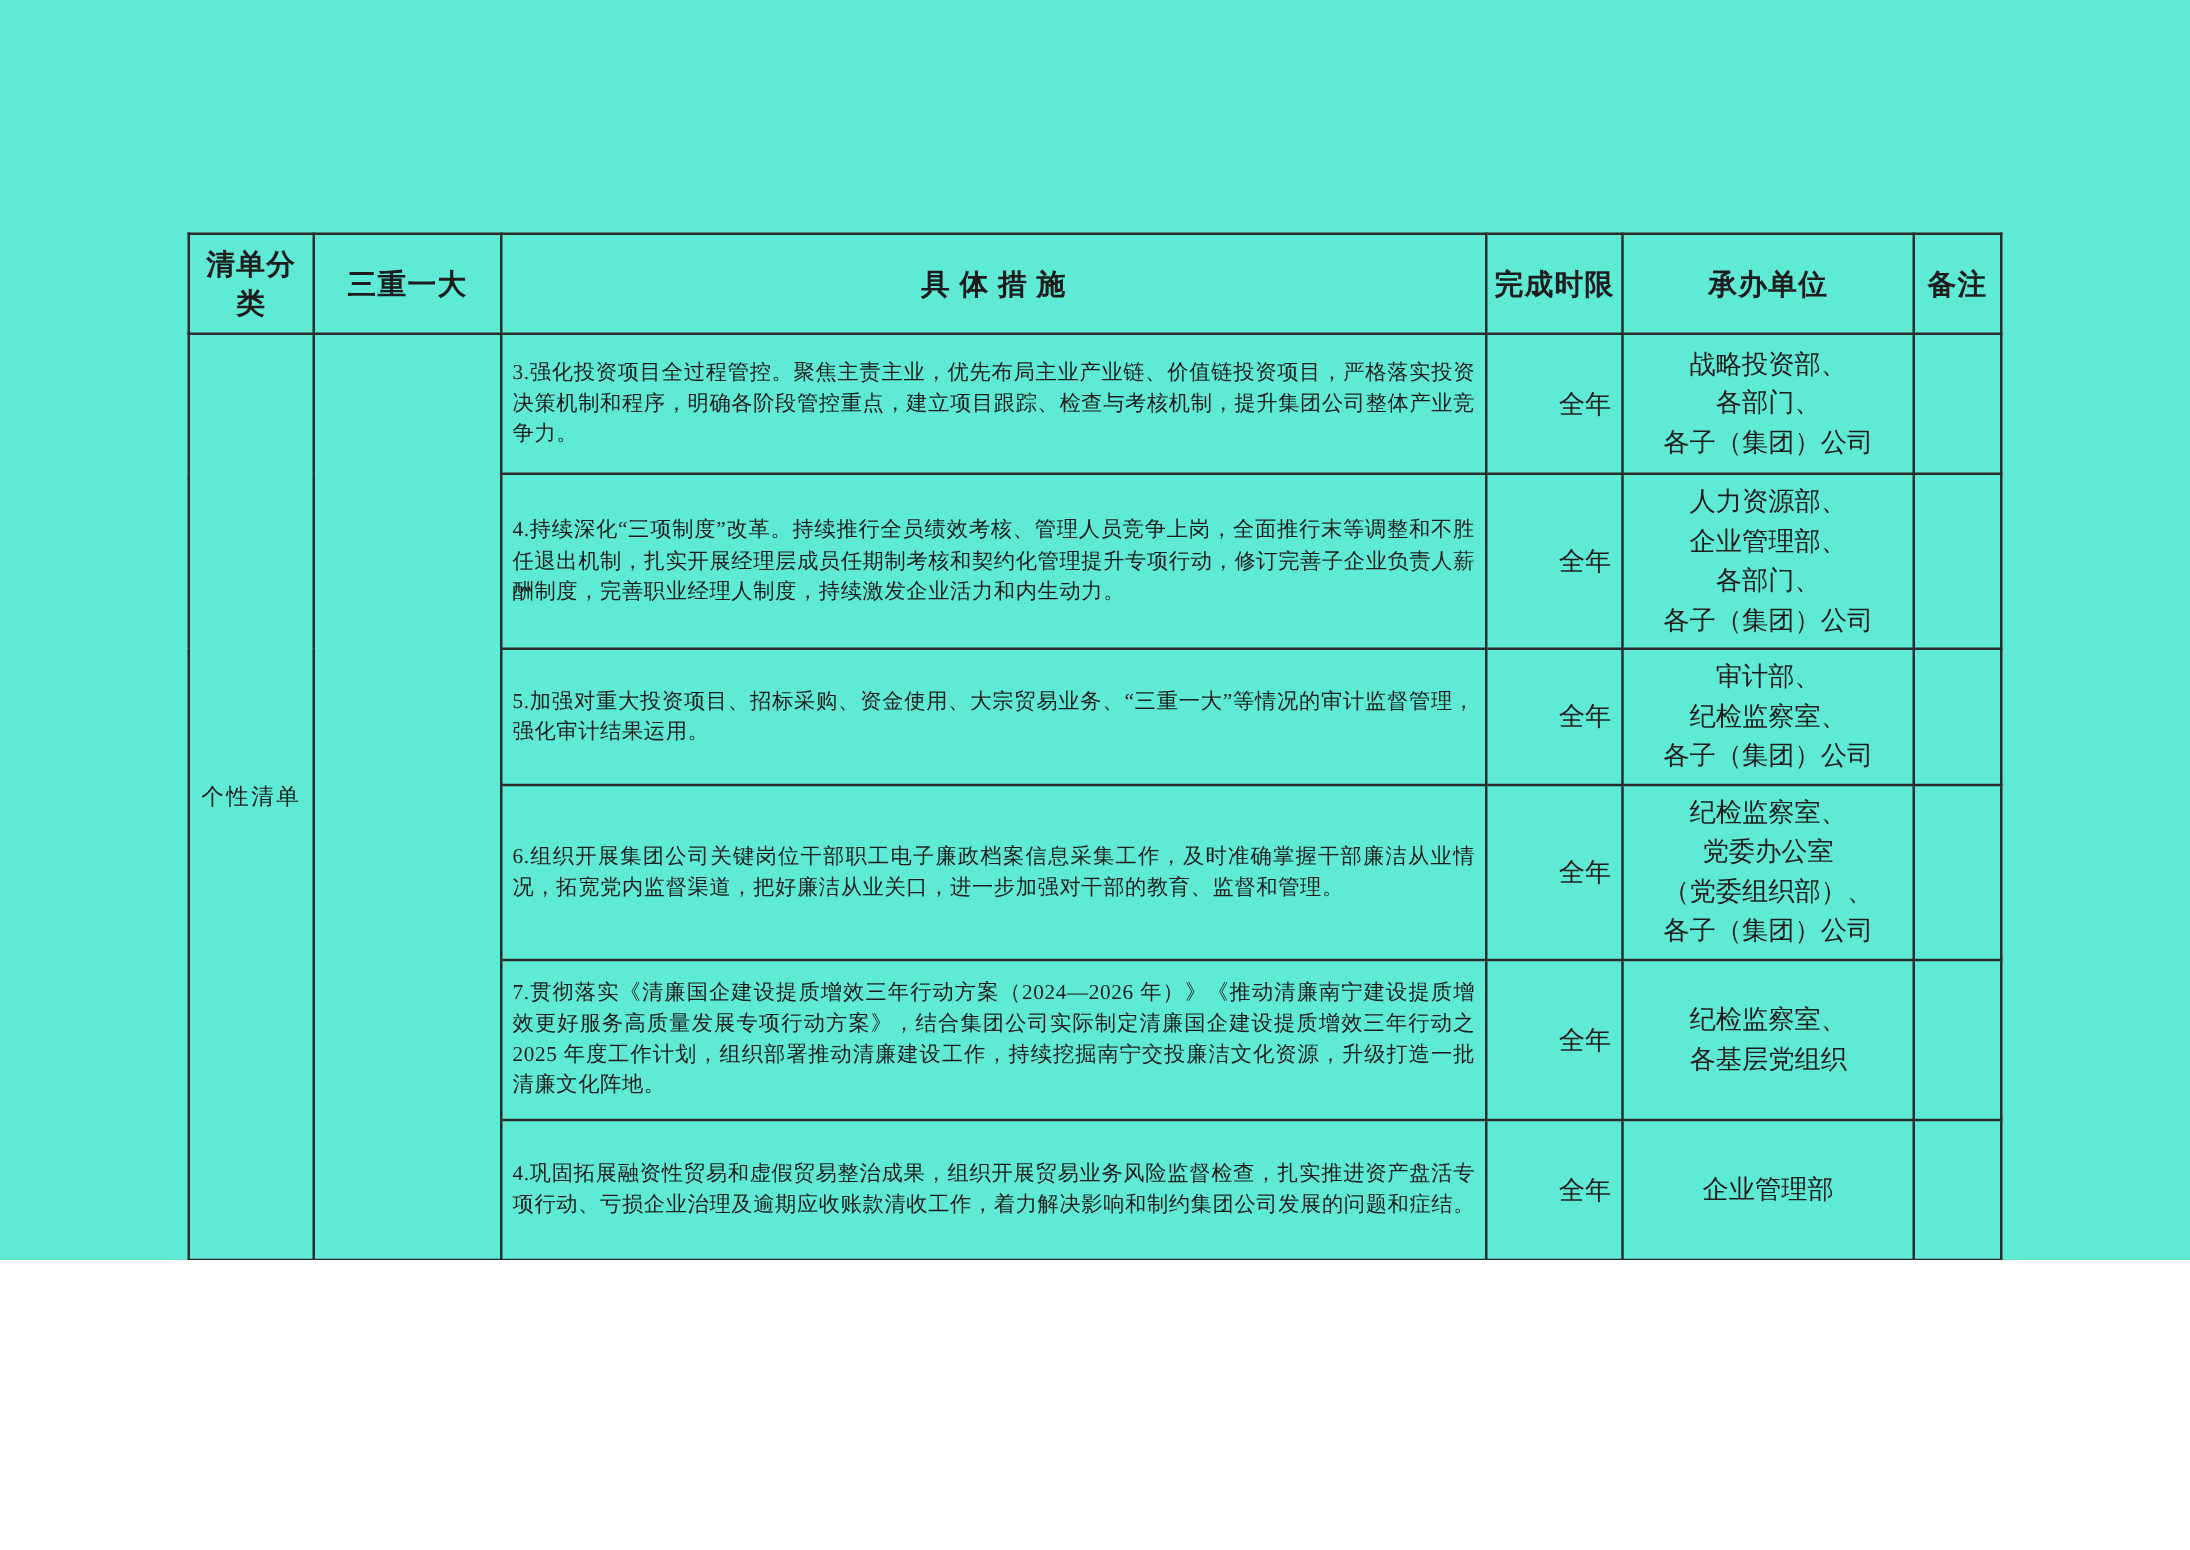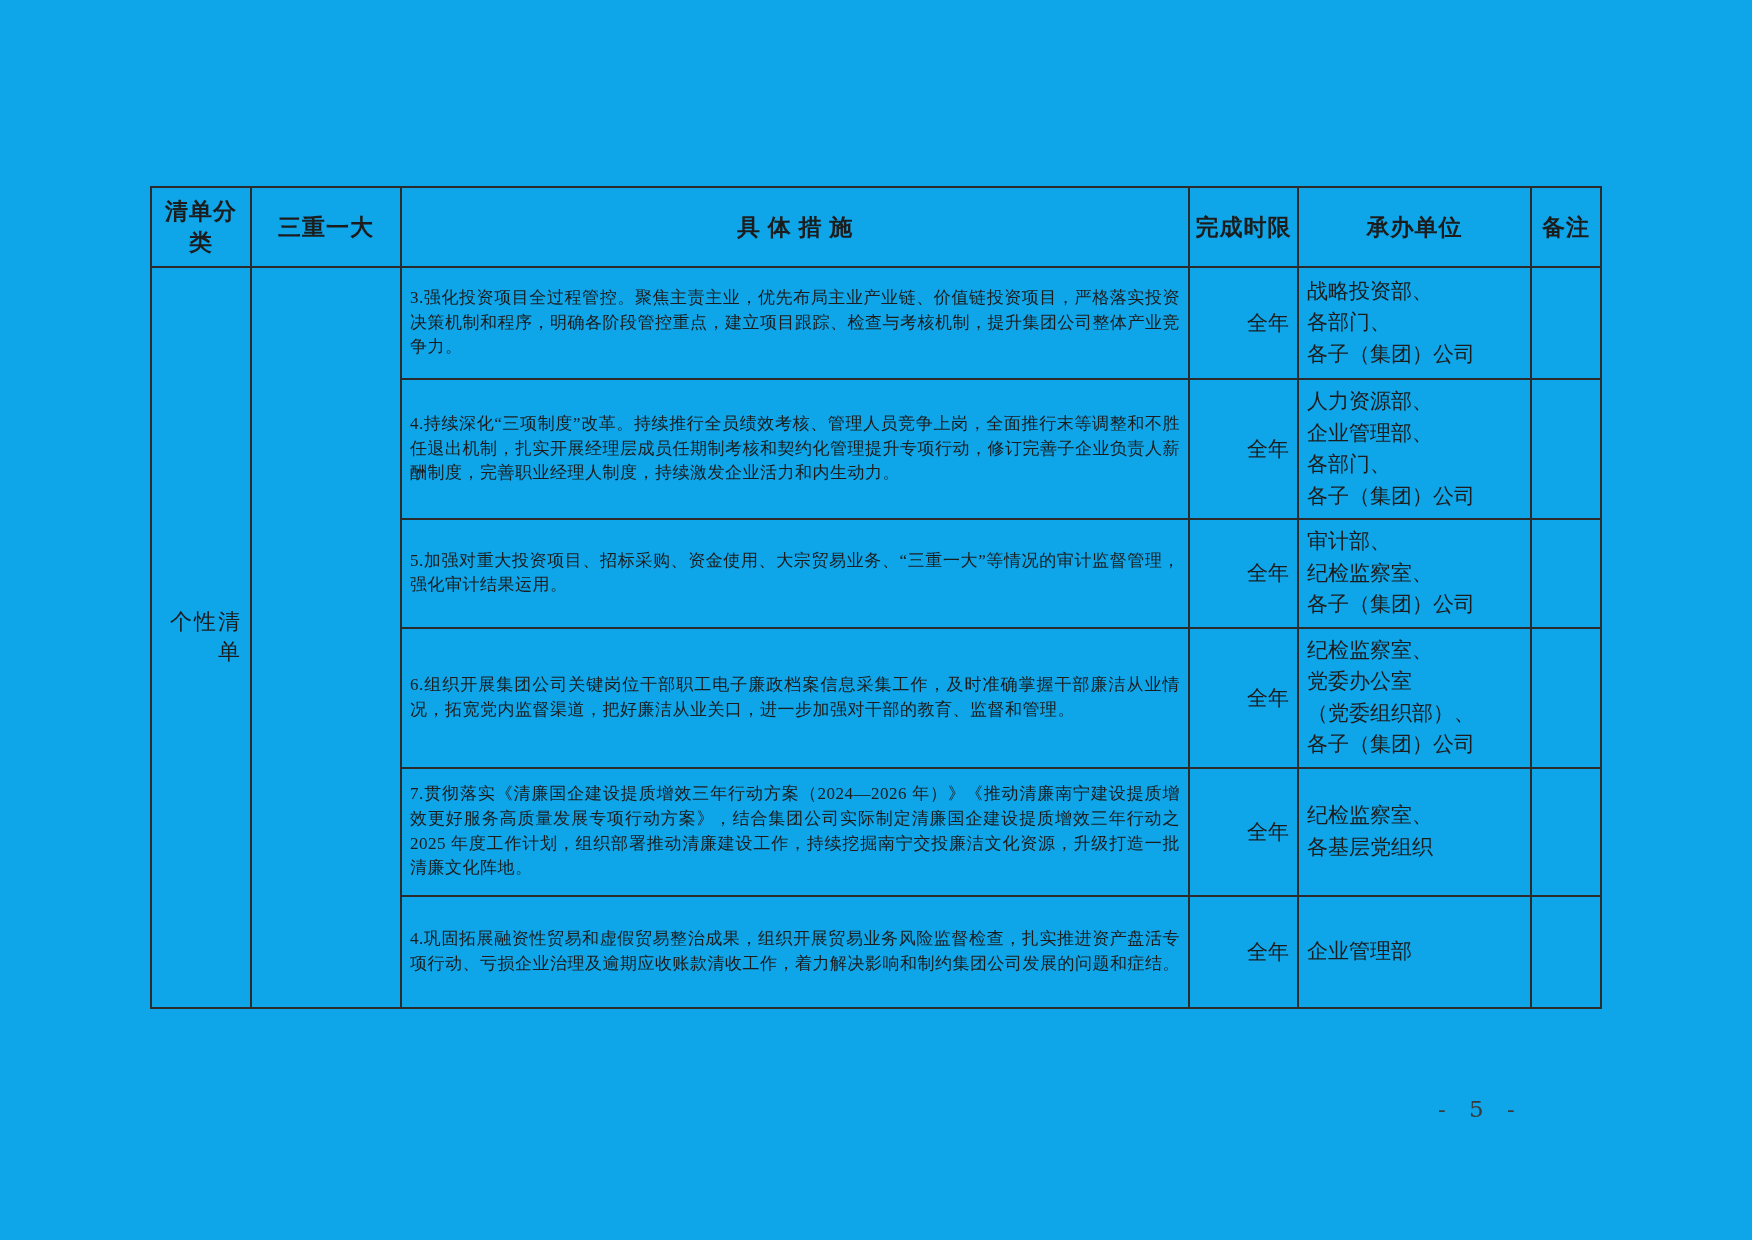--- a/index.html
+++ b/index.html
@@ -3,22 +3,22 @@
 <meta charset="utf-8">
 <style>
   html, body {
     margin: 0;
     padding: 0;
     background: #ffffff;
   }
   .page {
     position: relative;
     width: 1752px;
-    height: 1240px;
-    background: #0ea5e9;
+    height: 1008px;
+    background: #5eead4;
     font-family: "Liberation Serif", "DejaVu Serif", serif;
     color: #1c1c1c;
     overflow: hidden;
   }
   table.doc-table {
     position: absolute;
     left: 150px;
     top: 186px;
     width: 1450px;
     border-collapse: collapse;
@@ -38,38 +38,38 @@
     padding: 8px 2px;
   }
   .col-category { width: 100px; }
   .col-project  { width: 150px; }
   .col-measures { width: 788px; }
   .col-deadline { width: 109px; }
   .col-unit     { width: 233px; }
   .col-remark   { width: 70px;  }
 
   .category-cell {
-    text-align: right;
-    font-size: 22px;
+    text-align: center;
+    font-size: 18px;
     letter-spacing: 2px;
   }
   .project-cell { }
   .measure-cell {
     font-size: 17px;
     line-height: 1.45;
     text-align: justify;
     padding: 10px 14px 10px 12px;
     letter-spacing: 0.5px;
   }
   .deadline-cell {
     text-align: right;
     font-size: 21px;
   }
   .unit-cell {
-    text-align: left;
+    text-align: center;
     font-size: 21px;
     line-height: 1.5;
     white-space: pre-line;
     padding: 8px 4px;
   }
   .remark-cell { }
 
   tr.header-row  { height: 46px;  }
   tr.row-0 { height: 112px; }
   tr.row-1 { height: 118px; }

